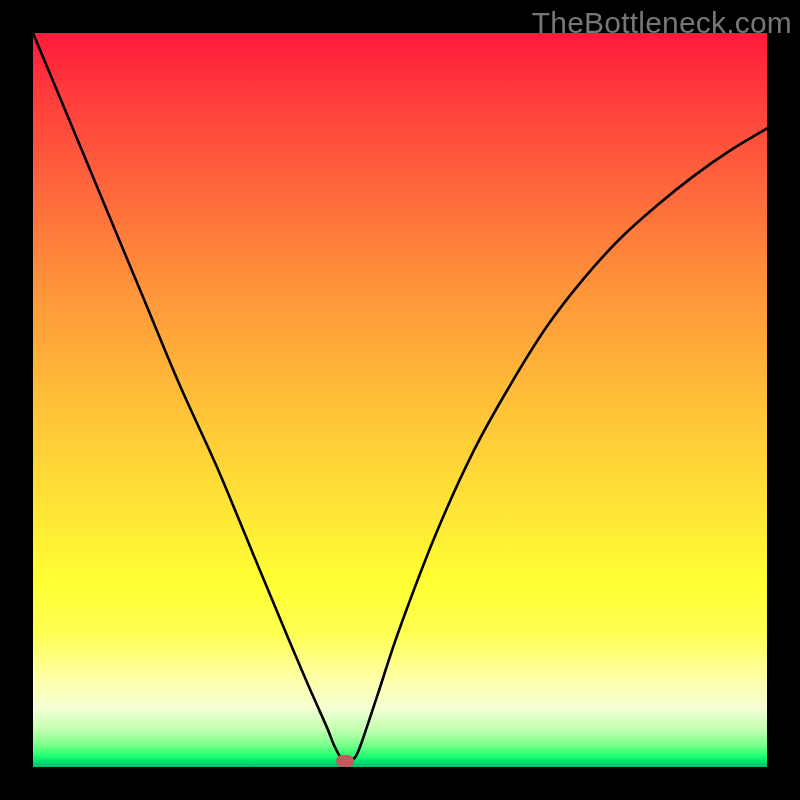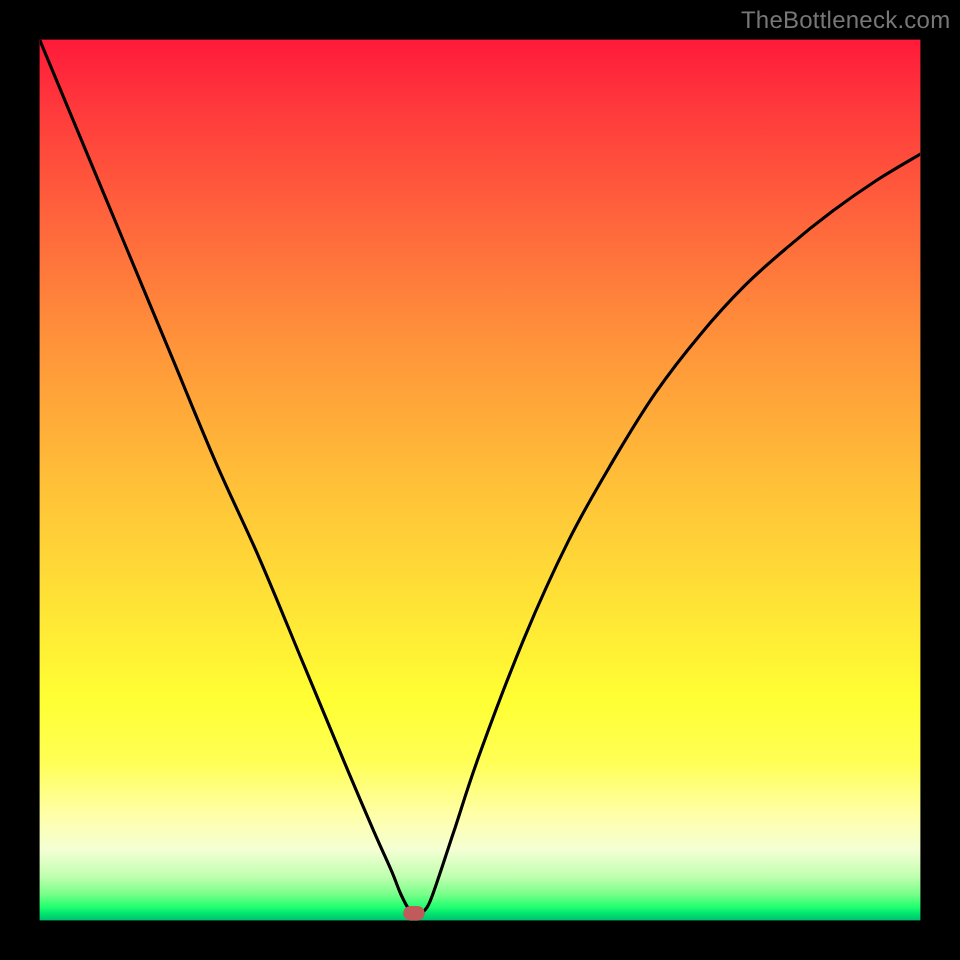--- a/index.html
+++ b/index.html
@@ -40,21 +40,21 @@
       #20ff70 98.5%,
       #00e070 99.3%,
       #00c070 100%
     );
   }
   .watermark {
     position: absolute;
     top: 6px;
     right: 8px;
     color: #777;
-    font-size: 20px;
+    font-size: 30px;
     font-weight: 500;
     letter-spacing: 0.2px;
     user-select: none;
   }
   svg.curve {
     position: absolute;
     left: 0; top: 0;
     width: 734px;
     height: 734px;
   }

